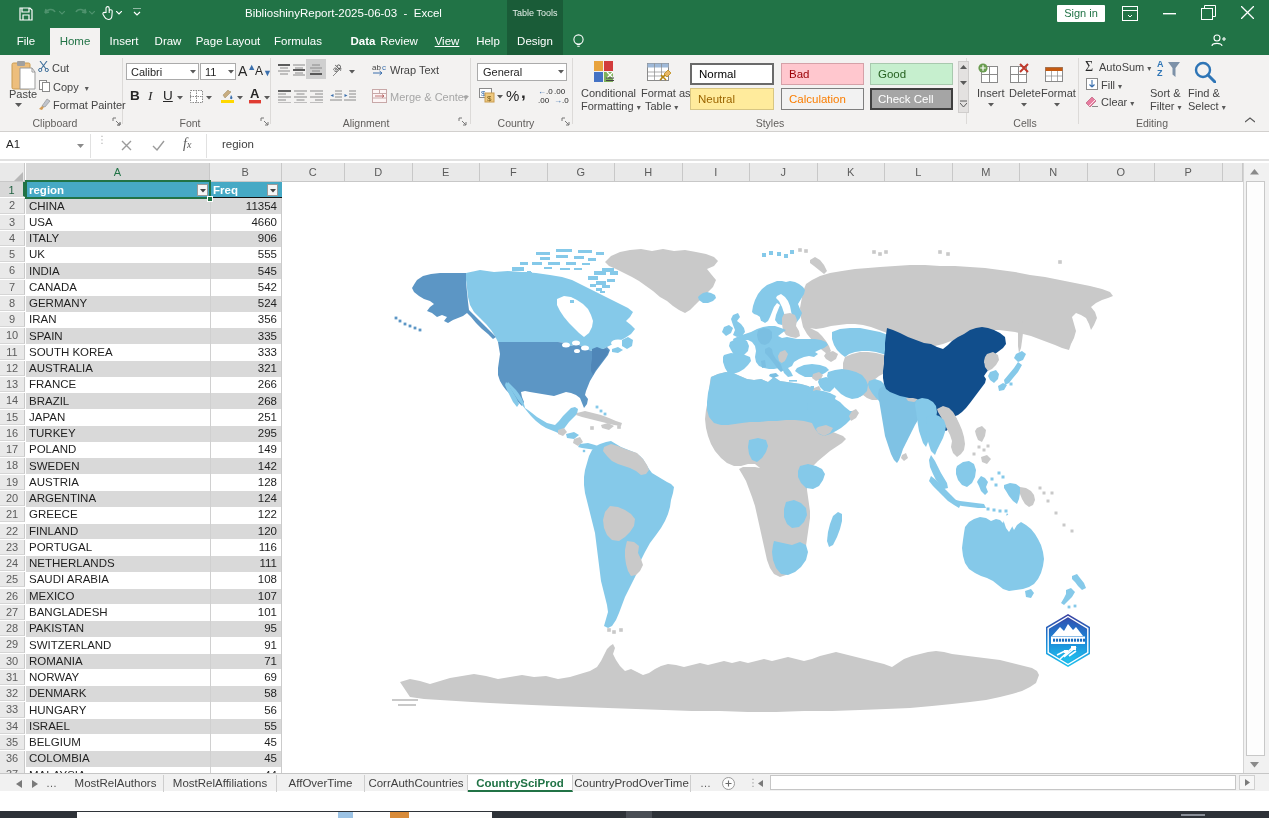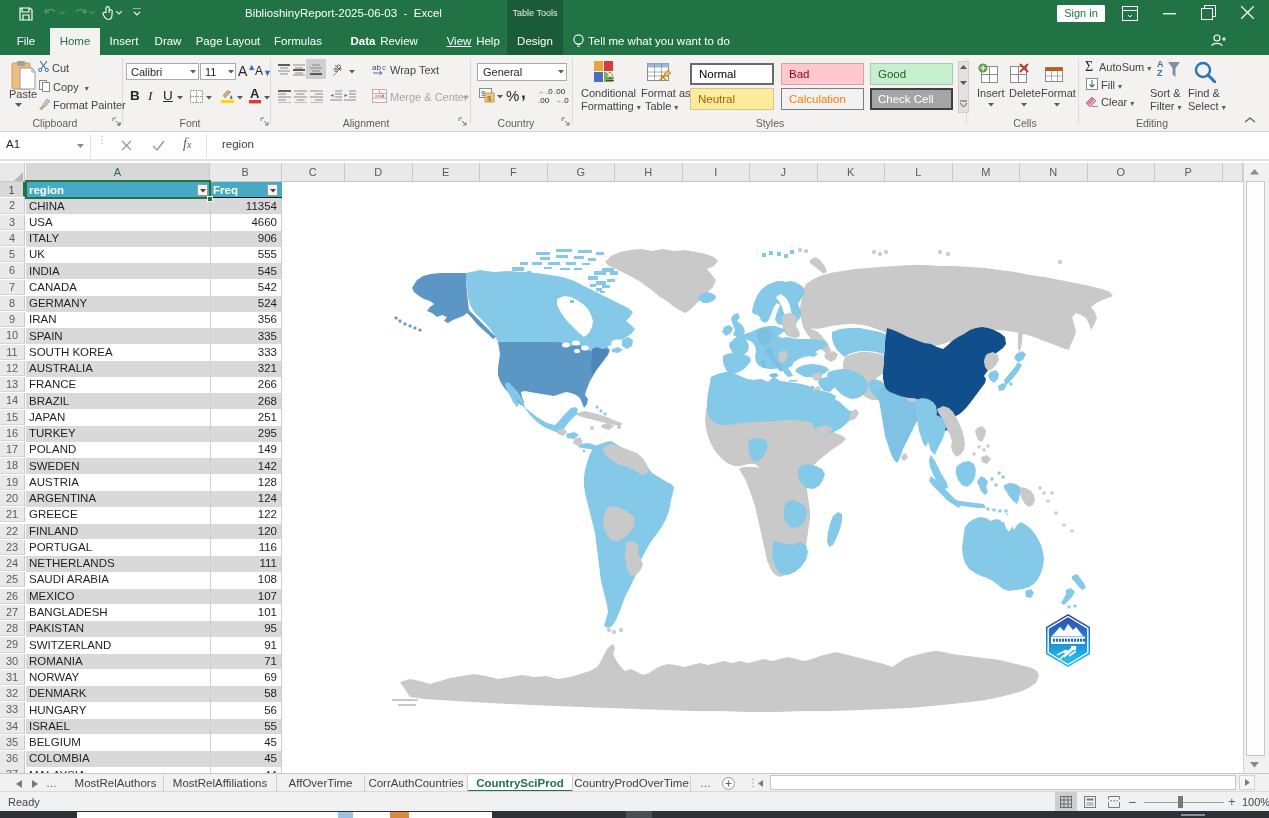--- a/index.html
+++ b/index.html
@@ -87,28 +87,27 @@
 <div id="tabrow">
  <div class="abs" style="left:507px;top:0;width:56px;height:27px;background:#1a5c38"></div>
  <div class="tab" style="left:8px;width:36px;">File</div>
  <div class="tab active" style="left:50px;width:50px;">Home</div>
  <div class="tab" style="left:104px;width:40px;">Insert</div>
  <div class="tab" style="left:148px;width:40px;">Draw</div>
  <div class="tab" style="left:191px;width:74px;">Page Layout</div>
  <div class="tab" style="left:268px;width:60px;">Formulas</div>
  <div class="tab" style="left:344px;width:38px;font-weight:bold;">Data</div>
  <div class="tab" style="left:374px;width:50px;">Review</div>
- <div class="tab" style="left:440px;width:38px;text-decoration:underline;">View</div>
+ <div class="tab" style="left:428px;width:38px;text-decoration:underline;">View</div>
  <div class="tab" style="left:470px;width:36px;">Help</div>
  <div class="tab" style="left:510px;width:50px;color:#fff;">Design</div>
  <svg class="abs" style="left:572px;top:6px" width="13" height="15" viewBox="0 0 13 15">
         <circle cx="6.5" cy="5.5" r="4.6" fill="none" stroke="#fff" stroke-width="1.1"></circle>
         <path d="M4.8,10.5 h3.4 M5.3,12.2 h2.4" stroke="#fff" stroke-width="1.1" fill="none"></path>
       </svg>
- <div class="tab" style="left:588px;width:170px;text-align:left;">Tell me what you want to do</div>
  <svg class="abs" style="left:1210px;top:5px" width="16" height="16" viewBox="0 0 16 16">
         <circle cx="7" cy="5" r="3" fill="none" stroke="#fff" stroke-width="1.1"></circle>
         <path d="M2,13 c0,-3.5 10,-3.5 10,0 M12,6 h4 M14,4 v4" fill="none" stroke="#fff" stroke-width="1.1"></path>
       </svg>
  <div class="tab" style="left:1226px;width:40px;text-align:left;margin-top:24px;">Share</div>
 </div>
 
 <div id="ribbon">
  <div class="rsep" style="left:122px"></div>
       <div class="rsep" style="left:270px"></div>
@@ -867,42 +866,20 @@
 <svg class="abs" style="left:758px;top:6px" width="6" height="7" viewBox="0 0 6 7">
         <path d="M5,0 L0,3.5 5,7 Z" fill="#7a7a7a"></path>
       </svg>
 <div class="abs" style="left:770px;top:1px;width:466px;height:15px;background:#fff;border:1px solid #c6c6c6"></div>
 <div class="abs" style="left:1239px;top:1px;width:16px;height:15px;background:#f6f6f6;border:1px solid #d0d0d0"></div>
 <svg class="abs" style="left:1244px;top:5px" width="6" height="7" viewBox="0 0 6 7">
         <path d="M1,0 L6,3.5 1,7 Z" fill="#7a7a7a"></path>
       </svg>
 </div>
 
-<div id="statusbar">
-<div class="abs" style="left:8px;top:4px;font-size:11px;color:#444">Ready</div>
-<div class="abs" style="left:1055px;top:0;width:22px;height:20px;background:#cecece"></div>
-<svg class="abs" style="left:1060px;top:4px" width="12" height="12" viewBox="0 0 12 12">
-        <rect x="0.5" y="0.5" width="11" height="11" fill="none" stroke="#6a6a6a"></rect>
-        <path d="M0.5,4 h11 M0.5,8 h11 M4,0.5 v11 M8,0.5 v11" stroke="#6a6a6a"></path>
-      </svg>
-<svg class="abs" style="left:1084px;top:4px" width="12" height="12" viewBox="0 0 12 12">
-        <rect x="0.5" y="0.5" width="11" height="11" fill="none" stroke="#7a7a7a"></rect>
-        <rect x="2.5" y="2.5" width="7" height="2" fill="#7a7a7a"></rect>
-        <path d="M2.5,7 h7 M2.5,9 h7" stroke="#7a7a7a" stroke-width="0.8"></path>
-      </svg>
-<svg class="abs" style="left:1108px;top:4px" width="12" height="12" viewBox="0 0 12 12">
-        <path d="M0.5,3.5 v-3 h11 v3 M0.5,6 v5.5 h11 V6" fill="none" stroke="#7a7a7a"></path>
-        <path d="M2,4.8 h8" stroke="#7a7a7a" stroke-dasharray="2,1.2"></path>
-      </svg>
-<div class="abs" style="left:1128px;top:2px;font-size:14px;color:#5a5a5a">−</div>
-<div class="abs" style="left:1144px;top:9.5px;width:80px;height:1.5px;background:#a0a0a0"></div>
-<div class="abs" style="left:1178px;top:4px;width:5px;height:12px;background:#787878"></div>
-<div class="abs" style="left:1228px;top:2px;font-size:13px;color:#5a5a5a">+</div>
-<div class="abs" style="left:1242px;top:4px;font-size:11px;color:#444">100%</div>
-</div>
 
 <div id="taskbar">
 <div class="abs" style="left:77px;top:1px;width:415px;height:6px;background:#fdfdfd"></div>
 <div class="abs" style="left:338px;top:1px;width:15px;height:6px;background:#9cc3e5"></div>
 <div class="abs" style="left:390px;top:1px;width:19px;height:6px;background:#d88b3a"></div>
 <div class="abs" style="left:626px;top:0;width:26px;height:7px;background:#4a4e55"></div>
 <div class="abs" style="left:1181px;top:3px;width:24px;height:2px;background:#8a8f98"></div>
 </div>
 </div>
 </body></html>

